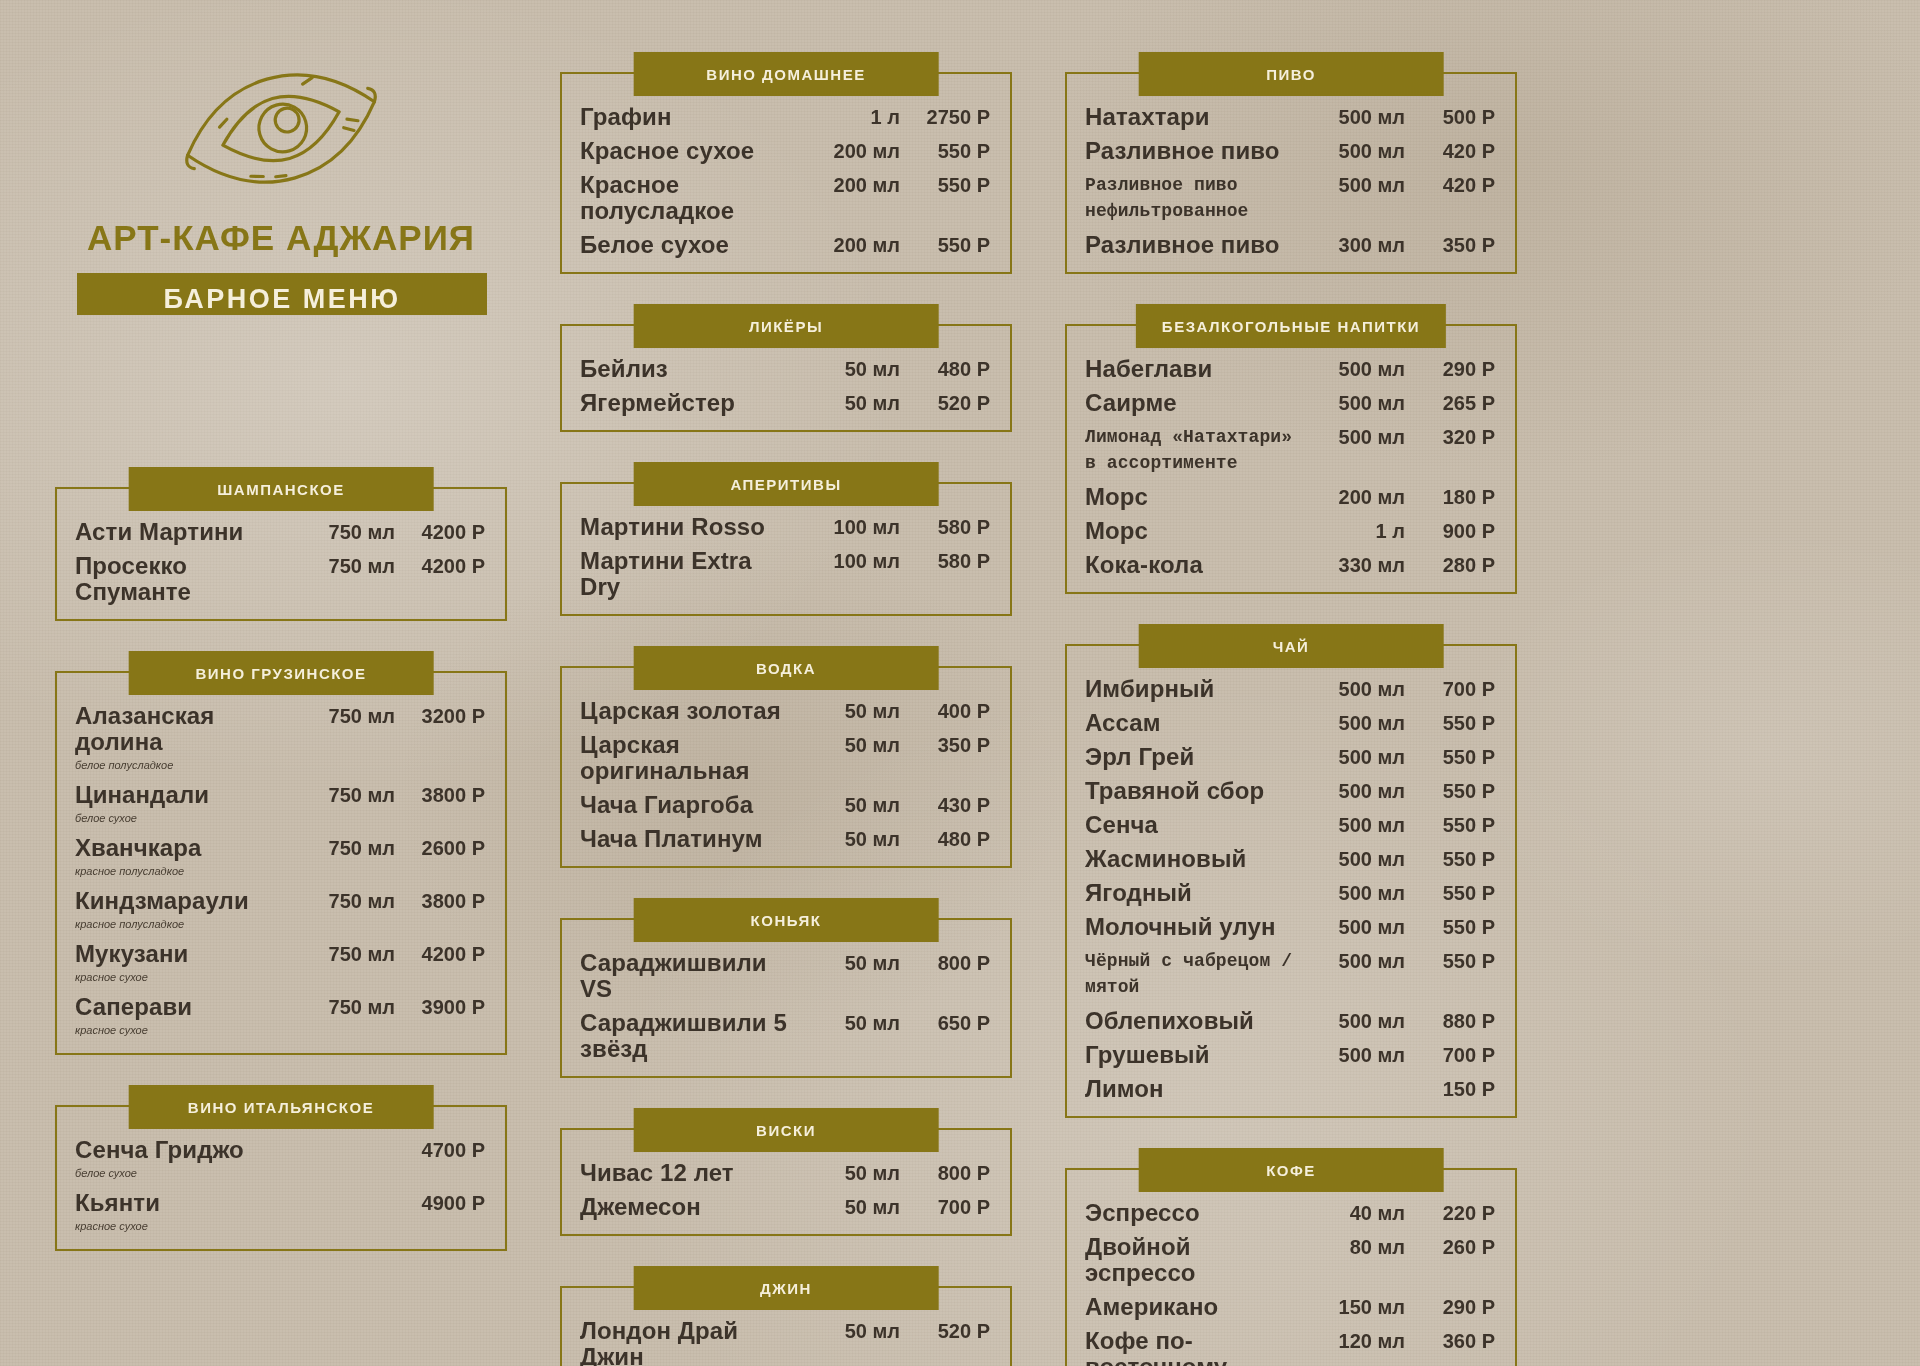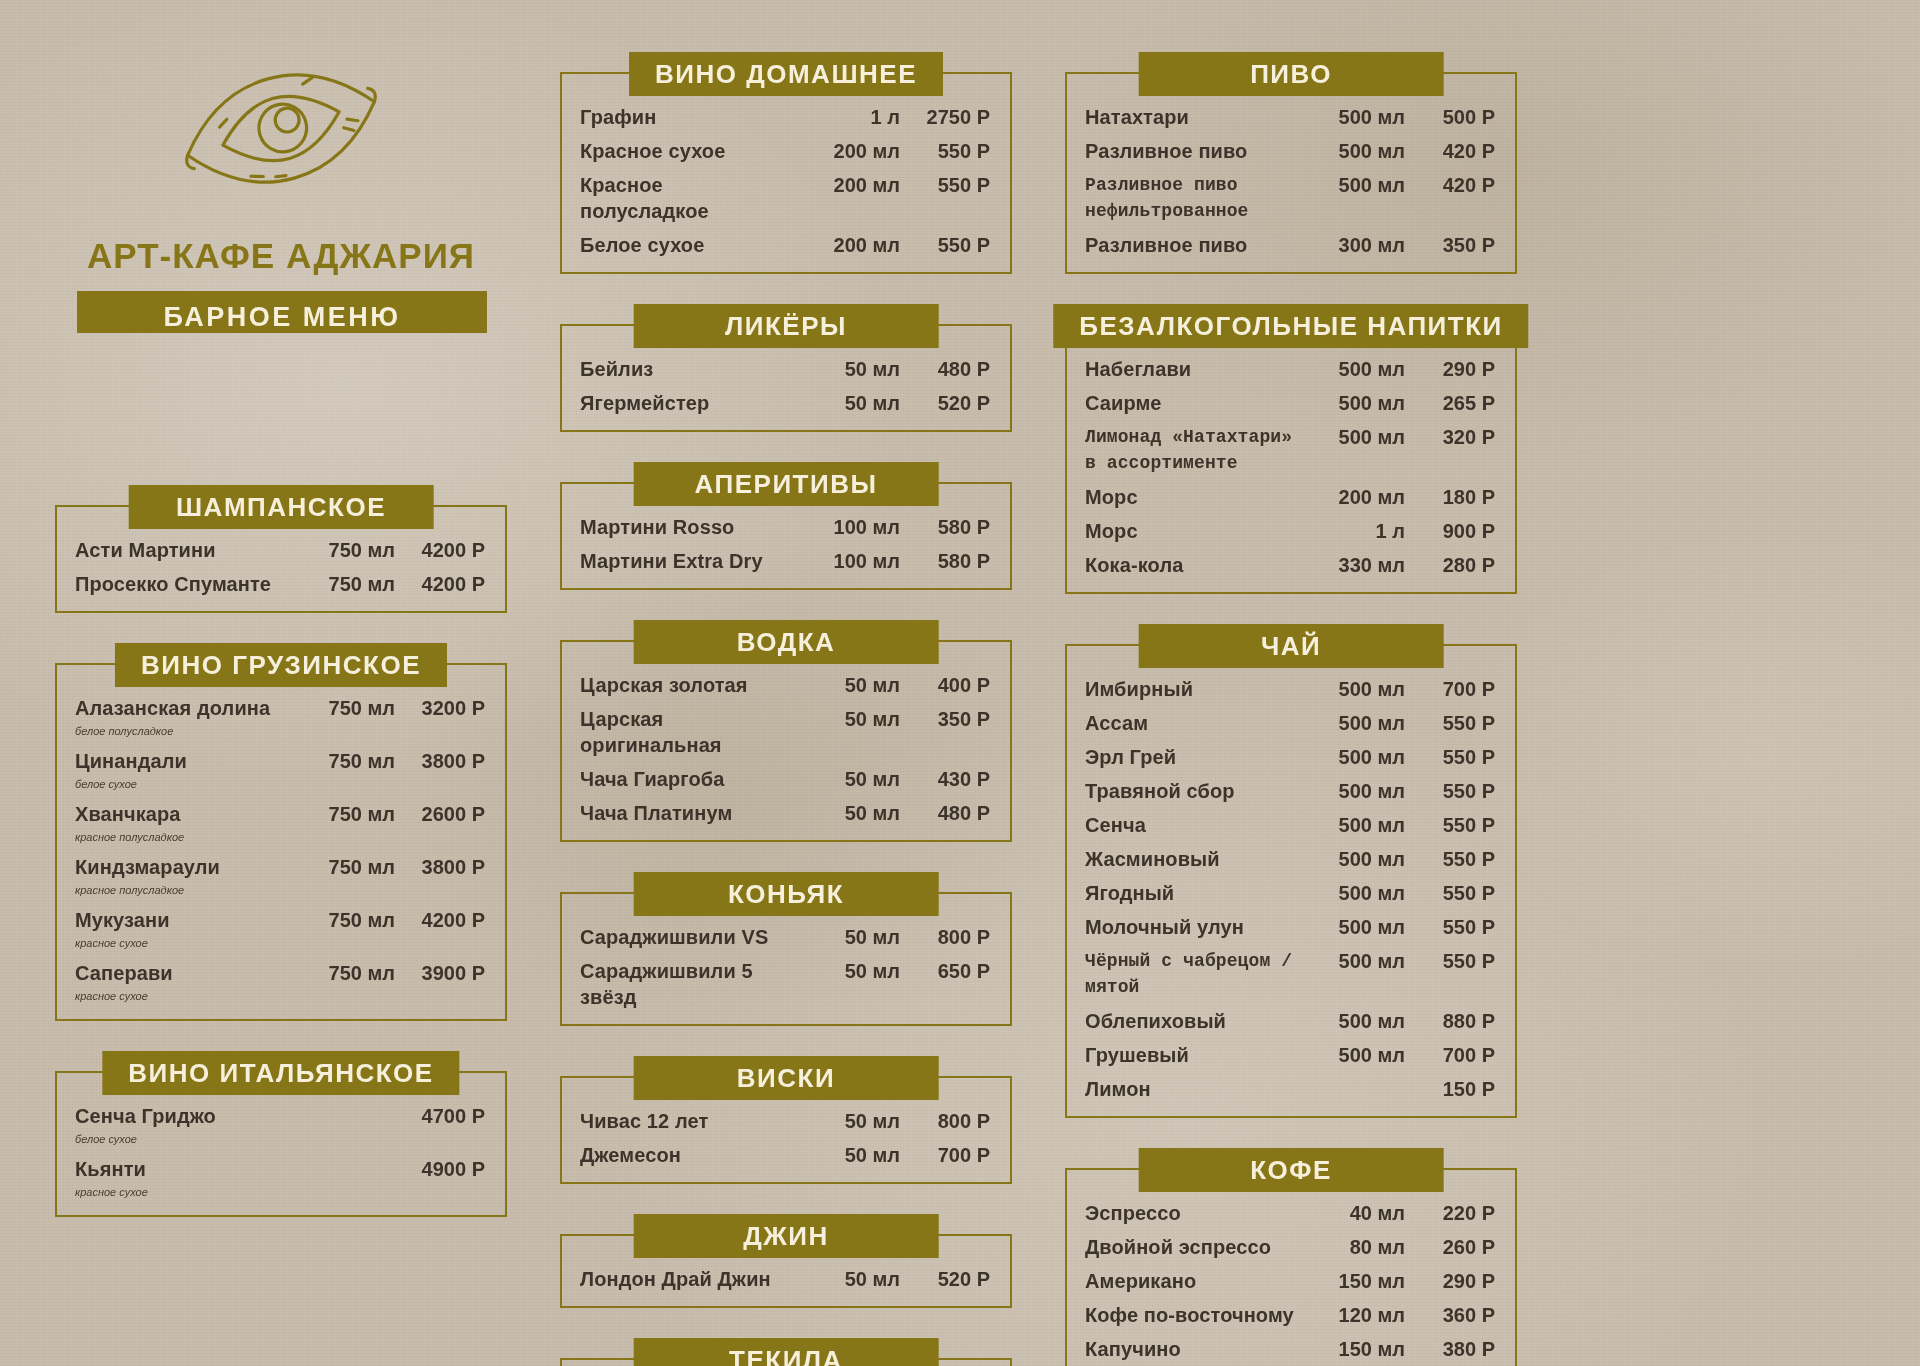--- a/index.html
+++ b/index.html
@@ -21,21 +21,21 @@
   }
   .menu-column { position:absolute; width:452px; }
   #col-left   { left:55px;  top:46px; }
   #col-middle { left:560px; top:72px; }
   #col-right  { left:1065px;top:72px; }
 
   
   .brand { text-align:center; }
   .logo  { width:230px; height:165px; margin:0 auto; }
   .brand-title {
-    margin:24px 0 0 0;
+    margin:6px 0 0 0;
     font-size:35px; line-height:42px; font-weight:700;
     letter-spacing:1px; color:#877617; white-space:nowrap;
   }
   .brand-subtitle {
     margin:14px 20px 0 22px; height:42px;
     background:#877617; color:#f5efdb;
     display:flex; align-items:flex-end; justify-content:center;
     font-size:27px; font-weight:700; letter-spacing:2.5px;
   }
   #col-left .menu-section:first-of-type { margin-top:172px; }
@@ -46,30 +46,30 @@
     border:2px solid #877617;
     margin-bottom:50px;
   }
   .section-header {
     position:absolute; top:-22px; left:50%; transform:translateX(-50%);
     min-width:68%; height:44px; padding:0 26px; box-sizing:border-box;
     background:#877617;
     display:flex; align-items:center; justify-content:center;
   }
   .section-title {
-    color:#f5efdb; font-size:26px; font-weight:700;
+    color:#f5efdb; font-size:15px; font-weight:700;
     letter-spacing:1.5px; white-space:nowrap;
   }
   .section-body { padding:26px 20px 10px 18px; }
 
   
   .menu-row { display:flex; align-items:flex-start; padding:4px 0; }
   .row-text { flex:1 1 auto; min-width:0; }
   .row-name {
-    font-size:20px; line-height:26px; font-weight:700;
+    font-size:24px; line-height:26px; font-weight:700;
     color:#3c332a; letter-spacing:0.1px;
   }
   .row-name.tight { font-size:18px;font-family:Liberation Mono, monospace; }
   .row-desc {
     font-size:11px; line-height:18px; font-style:italic;
     color:#473d31; margin-top:1px;
   }
   .row-vol, .row-price {
     flex:0 0 auto; text-align:right; white-space:nowrap;
     font-size:20px; line-height:26px; font-weight:700; color:#3c332a;

